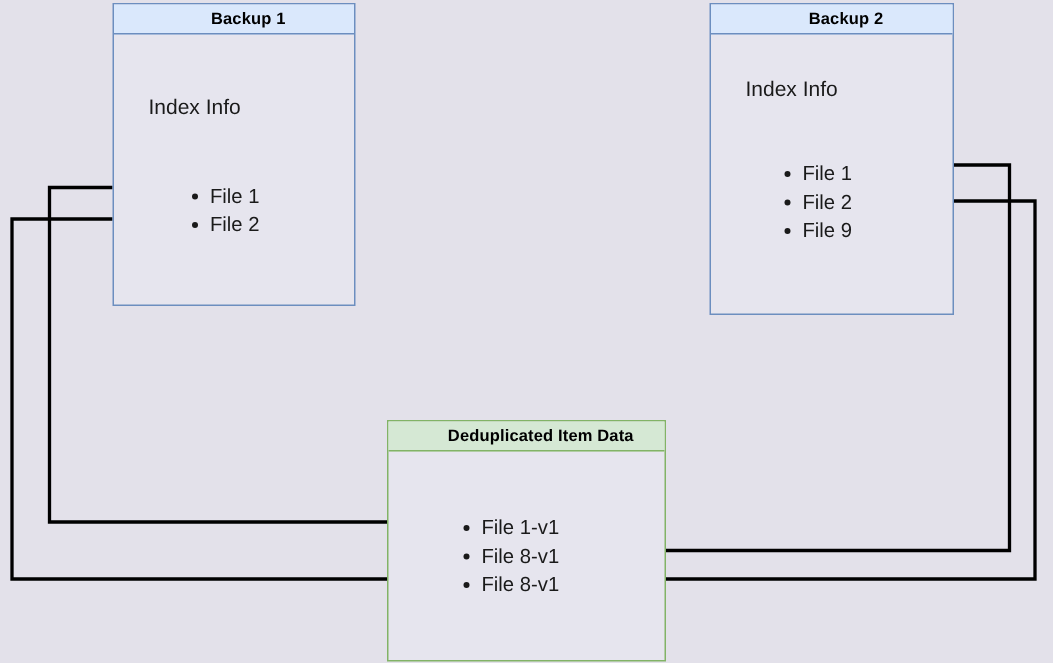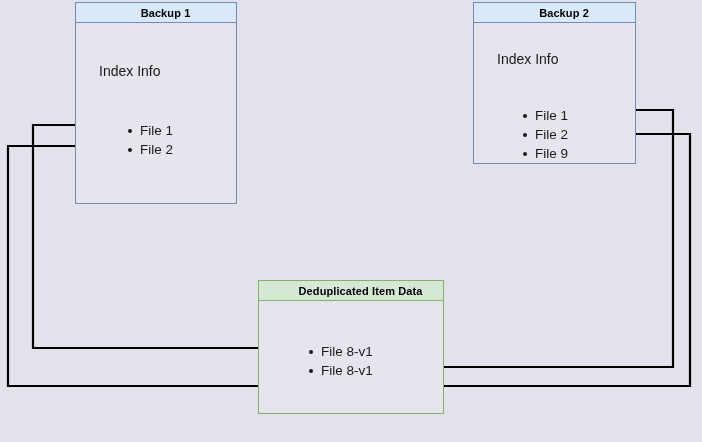--- a/index.html
+++ b/index.html
@@ -124,31 +124,32 @@
 
   <div class="box blue" style="left:75px; top:2px; width:162px; height:202px;">
     <div class="box-header">Backup 1</div>
     <div class="box-subtitle" style="left:23px; top:60px;">Index Info</div>
     <ul class="bullets" style="left:47px; top:115px;">
       <li>File 1</li>
       <li>File 2</li>
     </ul>
   </div>
 
-  <div class="box blue" style="left:473px; top:2px; width:163px; height:162px;">
+  <div class="box blue" style="left:473px; top:2px; width:163px; height:208px;">
     <div class="box-header">Backup 2</div>
     <div class="box-subtitle" style="left:23px; top:48px;">Index Info</div>
     <ul class="bullets" style="left:44px; top:100px;">
       <li>File 1</li>
       <li>File 2</li>
       <li>File 9</li>
     </ul>
   </div>
 
-  <div class="box green" style="left:258px; top:280px; width:186px; height:134px;">
+  <div class="box green" style="left:258px; top:280px; width:186px; height:161px;">
     <div class="box-header">Deduplicated Item Data</div>
     <ul class="bullets" style="left:45px; top:58px;">
+      <li>File 1-v1</li>
       <li>File 8-v1</li>
       <li>File 8-v1</li>
     </ul>
   </div>
 
 </div>
 
 </body></html>

